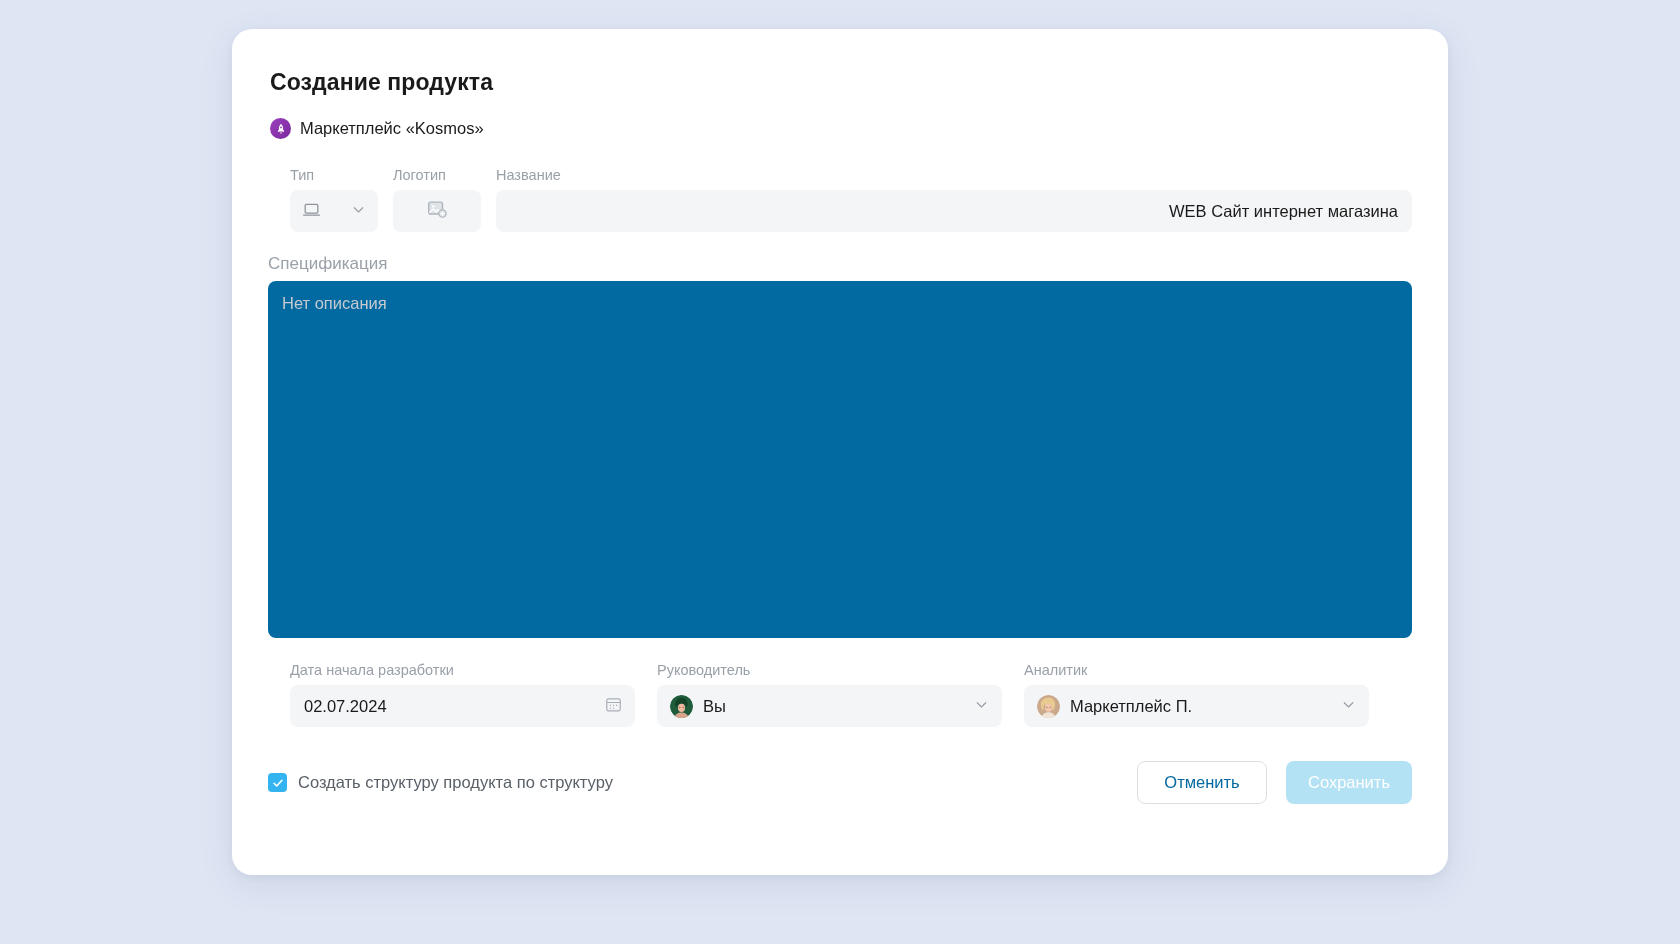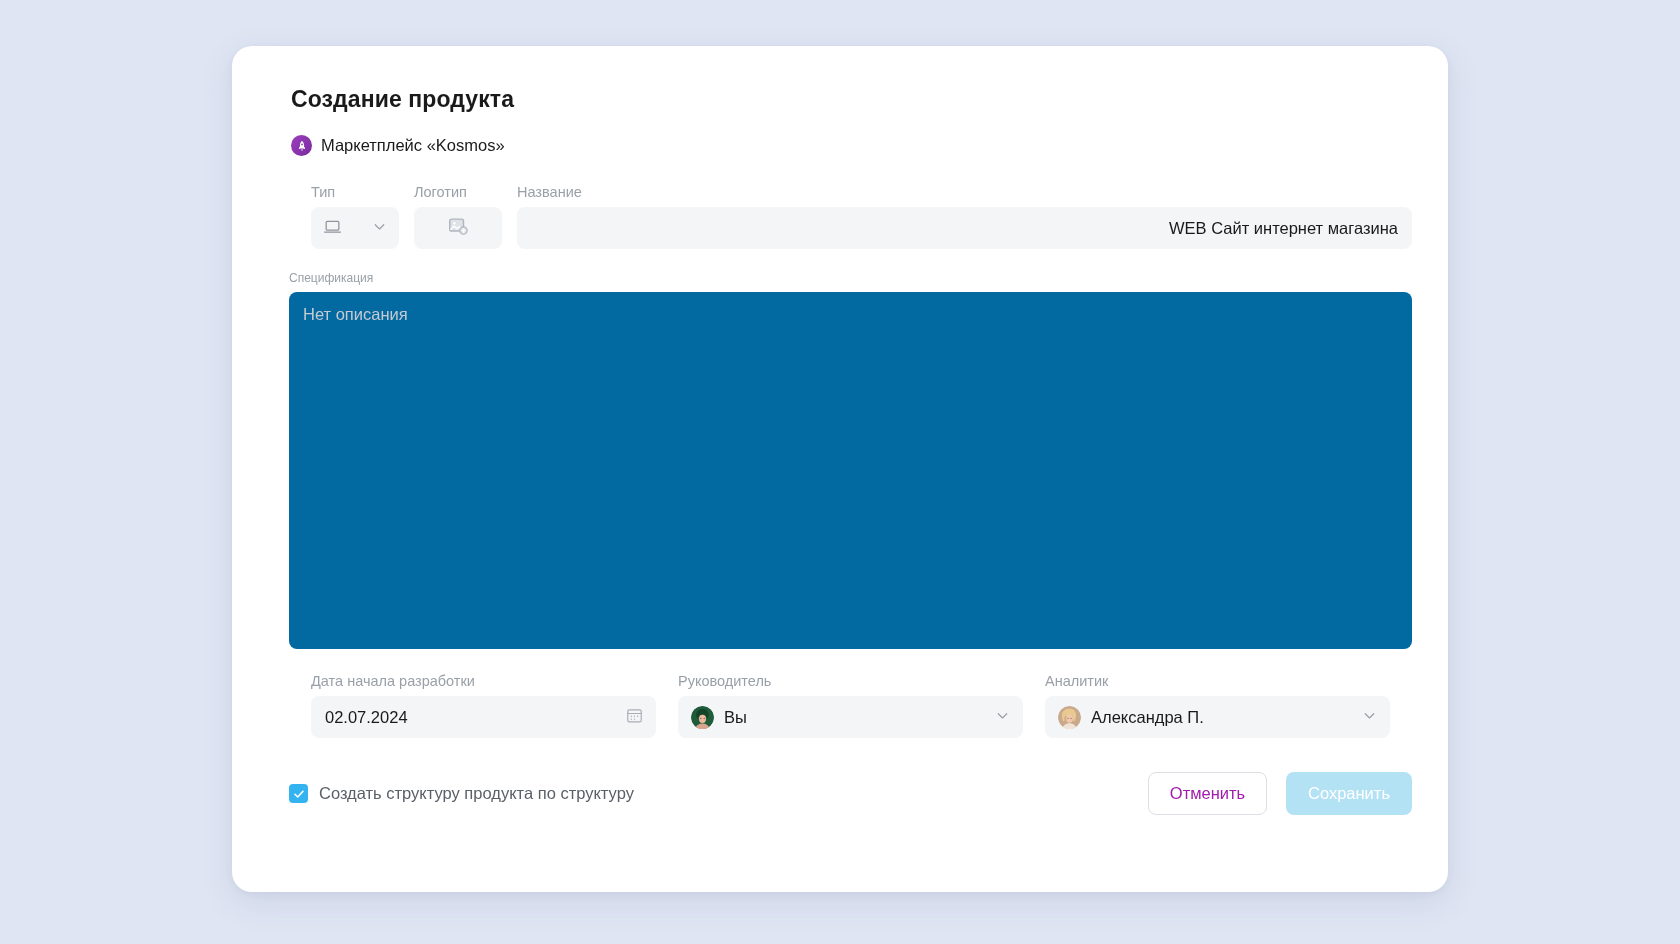--- a/index.html
+++ b/index.html
@@ -11,26 +11,26 @@
     -webkit-font-smoothing: antialiased;
   }
   .page {
     width: 1680px; height: 944px;
     background: #dfe5f3;
     position: relative;
     overflow: hidden;
   }
   .card {
     position: absolute;
-    left: 232px; top: 46px;
+    left: 232px; top: 29px;
     width: 1216px; height: 846px;
     background: #ffffff;
     border-radius: 20px;
     box-shadow: 0 10px 34px rgba(49,66,110,0.10), 0 2px 8px rgba(49,66,110,0.05);
-    padding: 40px 36px 0 57px;
+    padding: 40px 36px 0 36px;
   }
   .title {
     font-size: 23px;
     font-weight: bold;
     color: #1a1a1a;
     letter-spacing: .1px;
     margin: 0 0 22px 2px;
   }
   .subtitle-row {
     display: flex;
@@ -75,21 +75,21 @@
   .logo-btn {
     width: 88px;
     justify-content: center;
     cursor: pointer;
   }
   .name-field { flex: 1; padding: 0 14px; justify-content: flex-end; }
   .name-value {
     font-size: 16.5px;
     color: #1a1a1a;
   }
-  .spec-label { font-size: 12px; color: #9aa0a8; margin-bottom: 7px; }
+  .spec-label { font-size: 17px; color: #9aa0a8; margin-bottom: 7px; }
   .spec-box {
     background: #0369a1;
     border-radius: 8px;
     height: 357px;
     padding: 13px 14px;
     margin-bottom: 24px;
     cursor: text;
   }
   .spec-placeholder {
     font-size: 16.5px;
@@ -127,24 +127,24 @@
   .btn-row { display: flex; gap: 19px; }
   .btn {
     height: 43px;
     border-radius: 8px;
     font-size: 16.5px;
     display: flex; align-items: center; justify-content: center;
     cursor: pointer;
     user-select: none;
   }
   .btn-cancel {
-    width: 119px;
+    width: 130px;
     background: #ffffff;
     border: 1px solid #dcdfe3;
-    color: #a21caf;
+    color: #0369a1;
   }
   .btn-save {
     width: 126px;
     background: #b4e2f5;
     border: none;
     color: #ffffff;
   }
   .chev { display:block; }
 </style>
 </head>
@@ -266,21 +266,21 @@
             <span class="avatar">
               <svg width="23" height="23" viewBox="0 0 24 24">
                 <circle cx="12" cy="12" r="12" fill="#c9a88b"></circle>
                 <path d="M12 2.5c4.2 0 6.8 3 6.8 7 0 3-.8 5.3-1.6 6.6l-1.4-.8c.3-2.6-.4-5-1.6-5.8-1.3.9-4.4 1.2-6.6.3-.6 1.3-.9 3.4-.6 5.5l-1.4.8C4.8 14.8 4 12.5 4 9.5c0-4 3.8-7 8-7z" fill="#e8c98f"></path>
                 <ellipse cx="12" cy="13.2" rx="3.6" ry="4.3" fill="#f3c7ac"></ellipse>
                 <path d="M12 18c3.6 0 6.6 2.3 7.5 5.2A12 12 0 0112 24a12 12 0 01-7.5-.8c.9-2.9 3.9-5.2 7.5-5.2z" fill="#efe3d6"></path>
                 <ellipse cx="10.4" cy="12.9" rx=".5" ry=".65" fill="#5a4432"></ellipse>
                 <ellipse cx="13.6" cy="12.9" rx=".5" ry=".65" fill="#5a4432"></ellipse>
               </svg>
             </span>
-            <span class="person-name">Александра П.</span>
+            <span class="person-name">Маркетплейс П.</span>
           </span>
           <span class="chev">
             <svg width="17" height="17" viewBox="0 0 24 24" fill="none" stroke="#9aa0a8" stroke-width="1.7" stroke-linecap="round" stroke-linejoin="round">
               <polyline points="6 9.5 12 15.5 18 9.5"></polyline>
             </svg>
           </span>
         </div>
       </div>
 
     </div>

